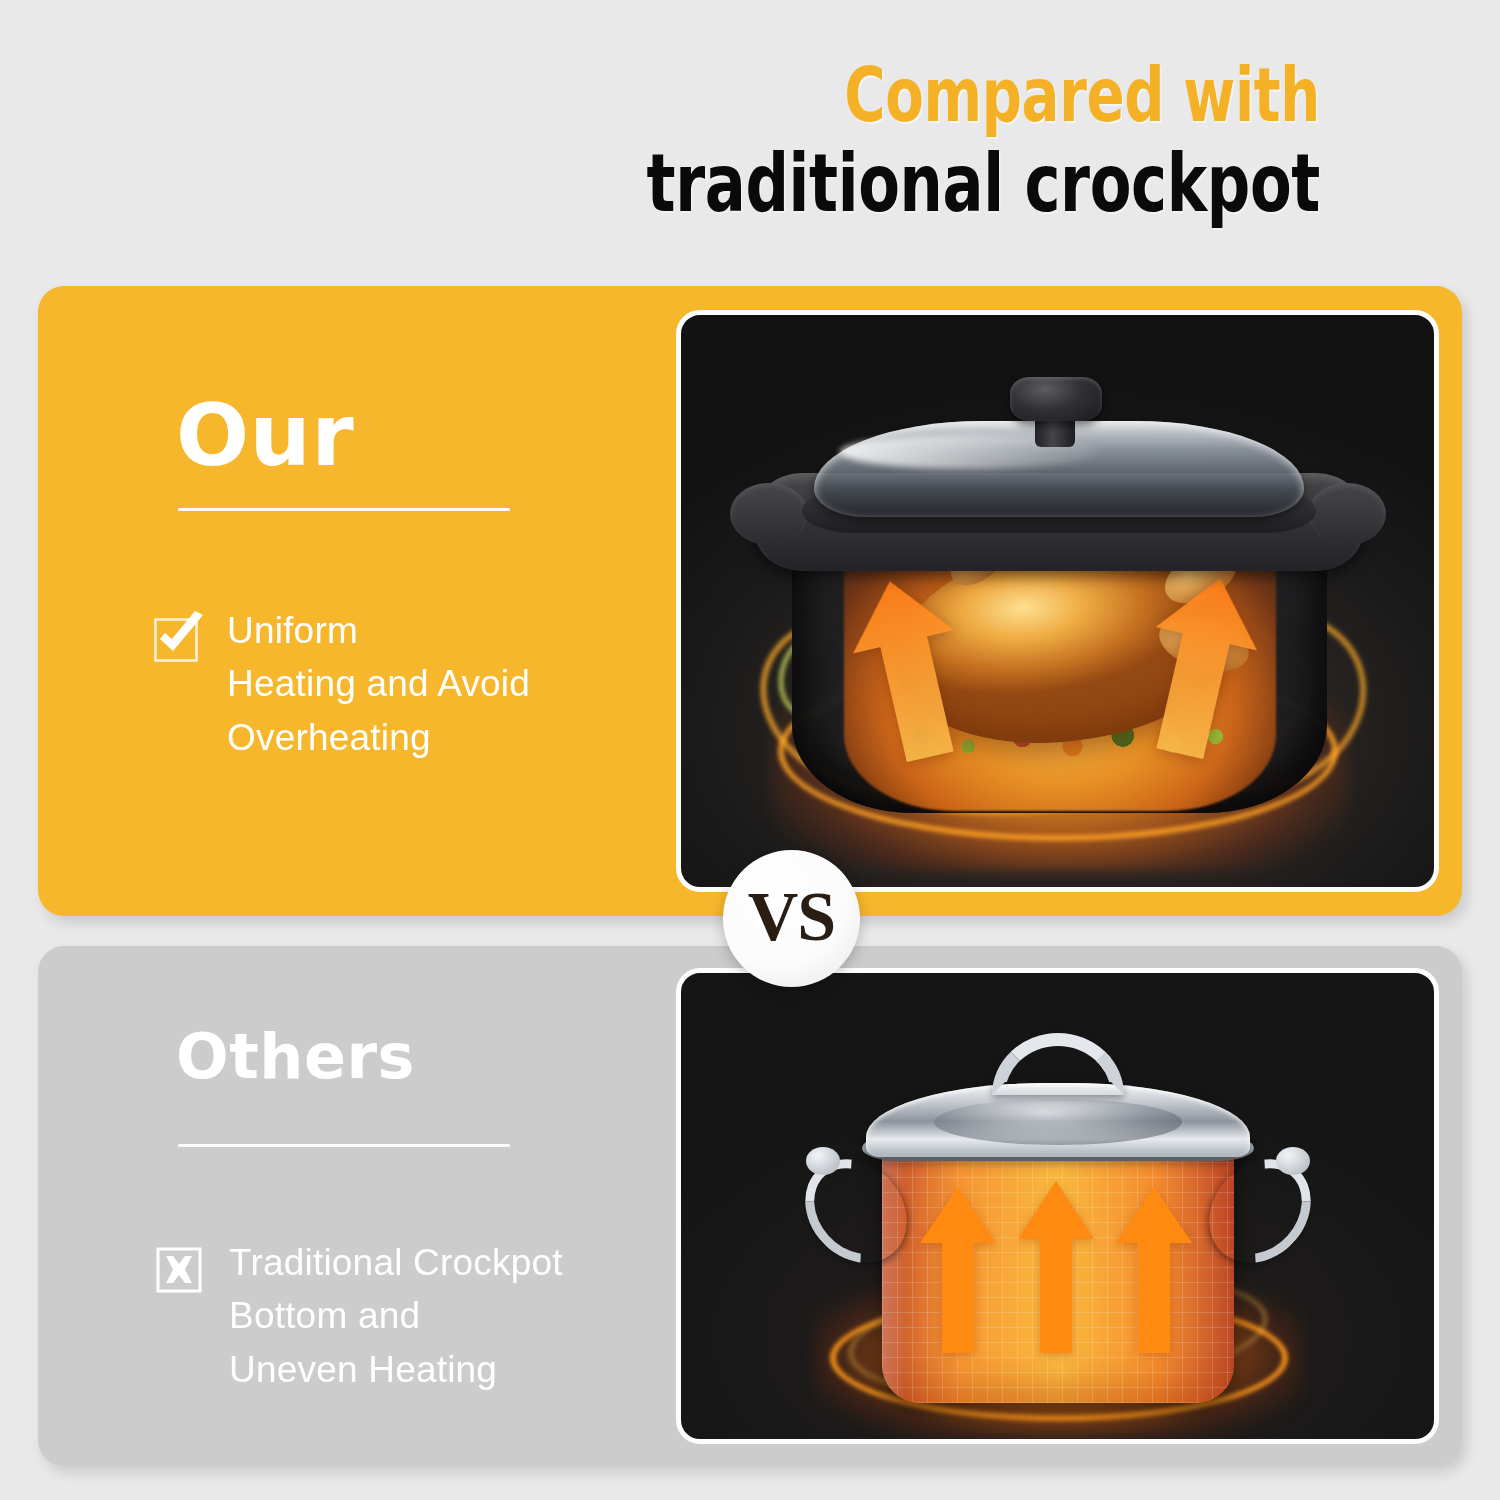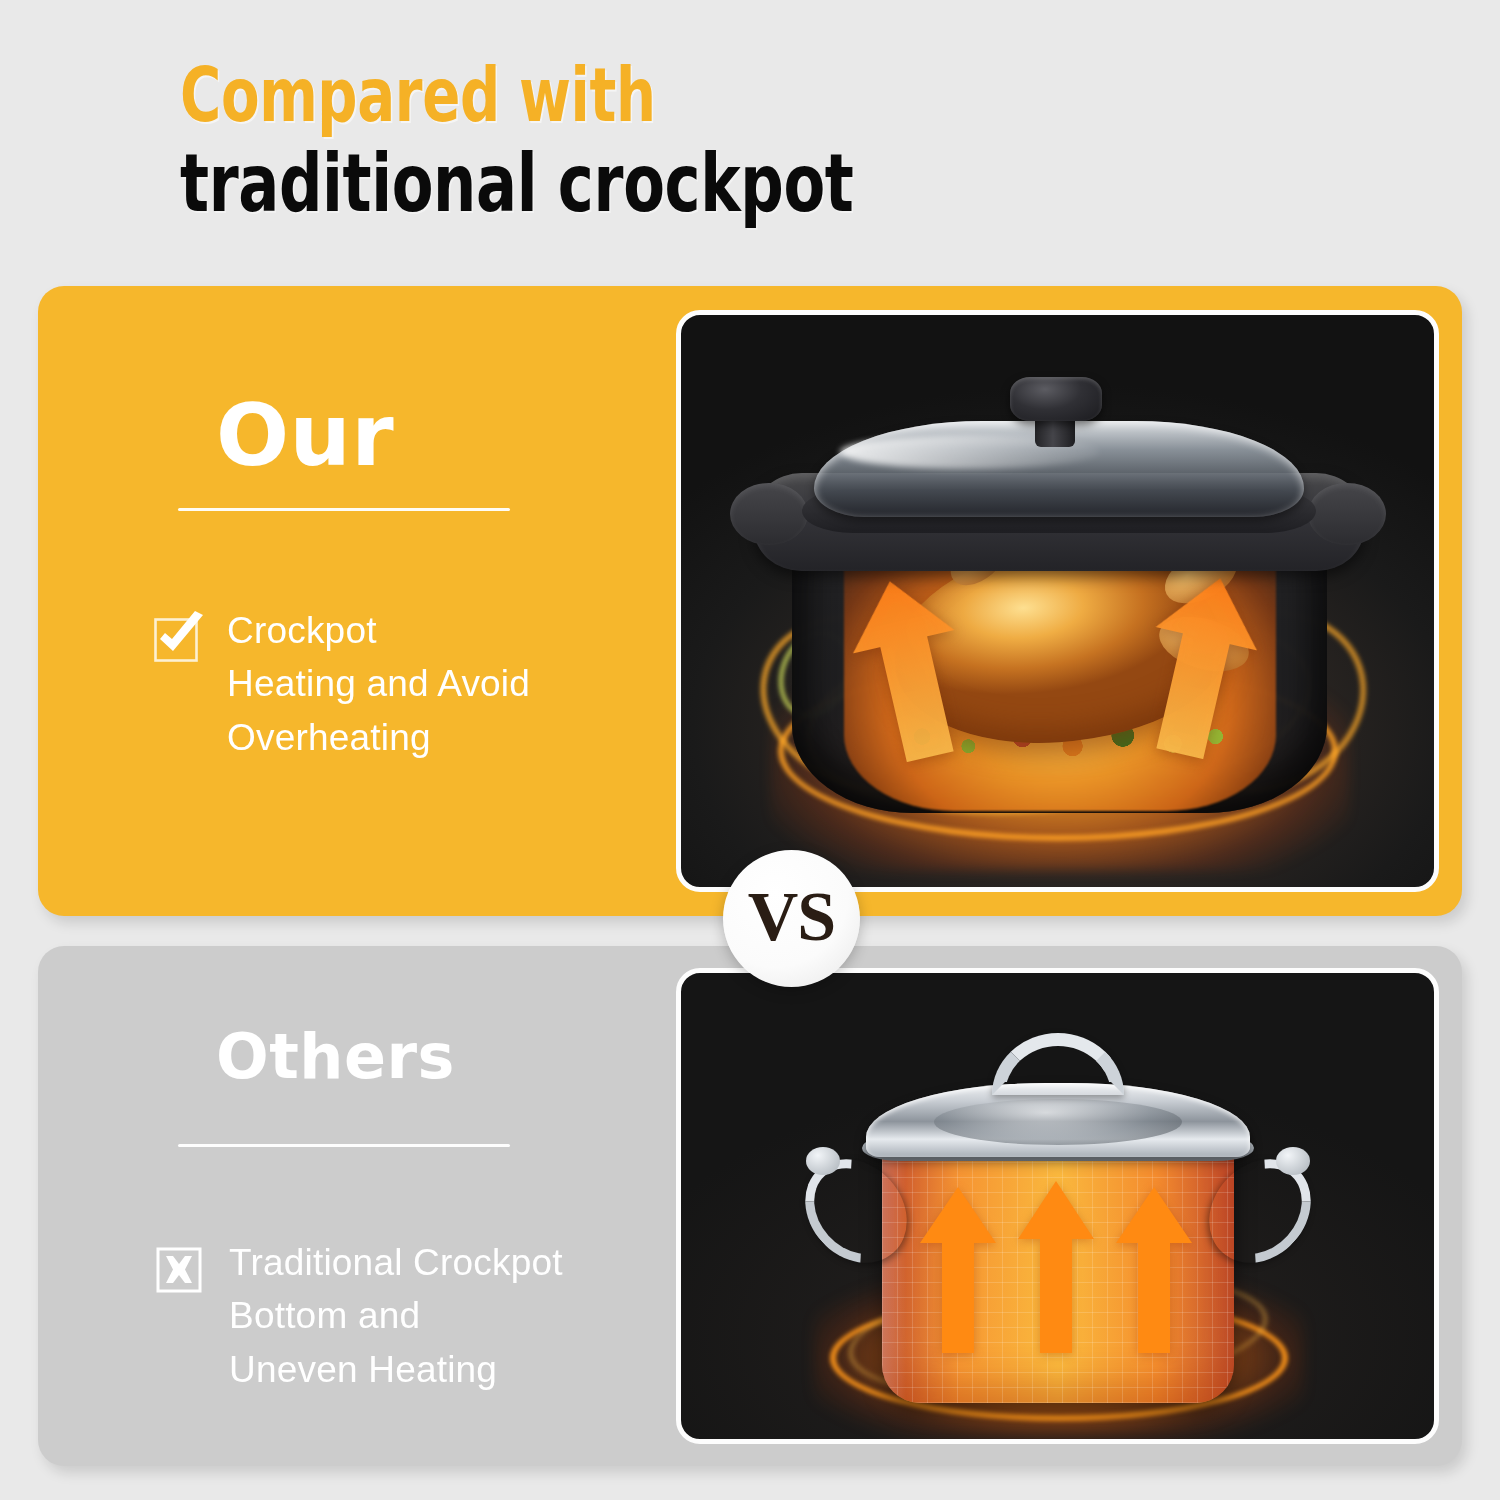--- a/index.html
+++ b/index.html
@@ -18,21 +18,21 @@
     height: 1500px;
     background: #e9e9e9;
   }
 
   
   .heading-block {
     position: absolute;
     top: 58px;
     left: 0;
     width: 1500px;
-    text-align: left;
+    text-align: right;
     line-height: 1.0;
   }
   .heading-line {
     display: block;
     font-family: "DejaVu Sans", sans-serif;
     font-weight: 700;
     letter-spacing: -0.5px;
     transform: scaleX(0.76);
     transform-origin: center center;
     white-space: nowrap;
@@ -81,21 +81,20 @@
     height: 100%;
   }
 
   .panel-title {
     position: absolute;
     font-family: "DejaVu Sans", sans-serif;
     font-weight: 700;
     color: #ffffff;
     letter-spacing: 0.5px;
     line-height: 1;
-    margin-left: 40px;
   }
   .panel-our .panel-title { font-size: 86px; top: 106px; left: 33px; }
   .panel-others .panel-title { font-size: 62px; top: 80px; left: 33px; }
 
   .panel-divider {
     position: absolute;
     height: 3px;
     background: #ffffff;
     border-radius: 2px;
     opacity: 0.95;
@@ -405,21 +404,21 @@
       <div class="panel-title">Our</div>
       <div class="panel-divider"></div>
 
       <div class="feature-row">
         <span class="mark-box">
           <svg viewBox="0 0 52 52">
             <rect x="2.5" y="8.5" width="41" height="41" fill="none" stroke="#fdf0d2" stroke-width="2.6"></rect>
             <path d="M7 28 L20 40 L50 4 L42 0 L19 28 L12 22 Z" fill="#ffffff"></path>
           </svg>
         </span>
-        <span class="feature-text">Crockpot
+        <span class="feature-text">Uniform
 Heating and Avoid
 Overheating</span>
       </div>
     </div>
 
     <div class="img-card img-card-our">
       <div class="crock">
 
         <div class="crock-glow-base"></div>
         <div class="ring ring-a"></div>

